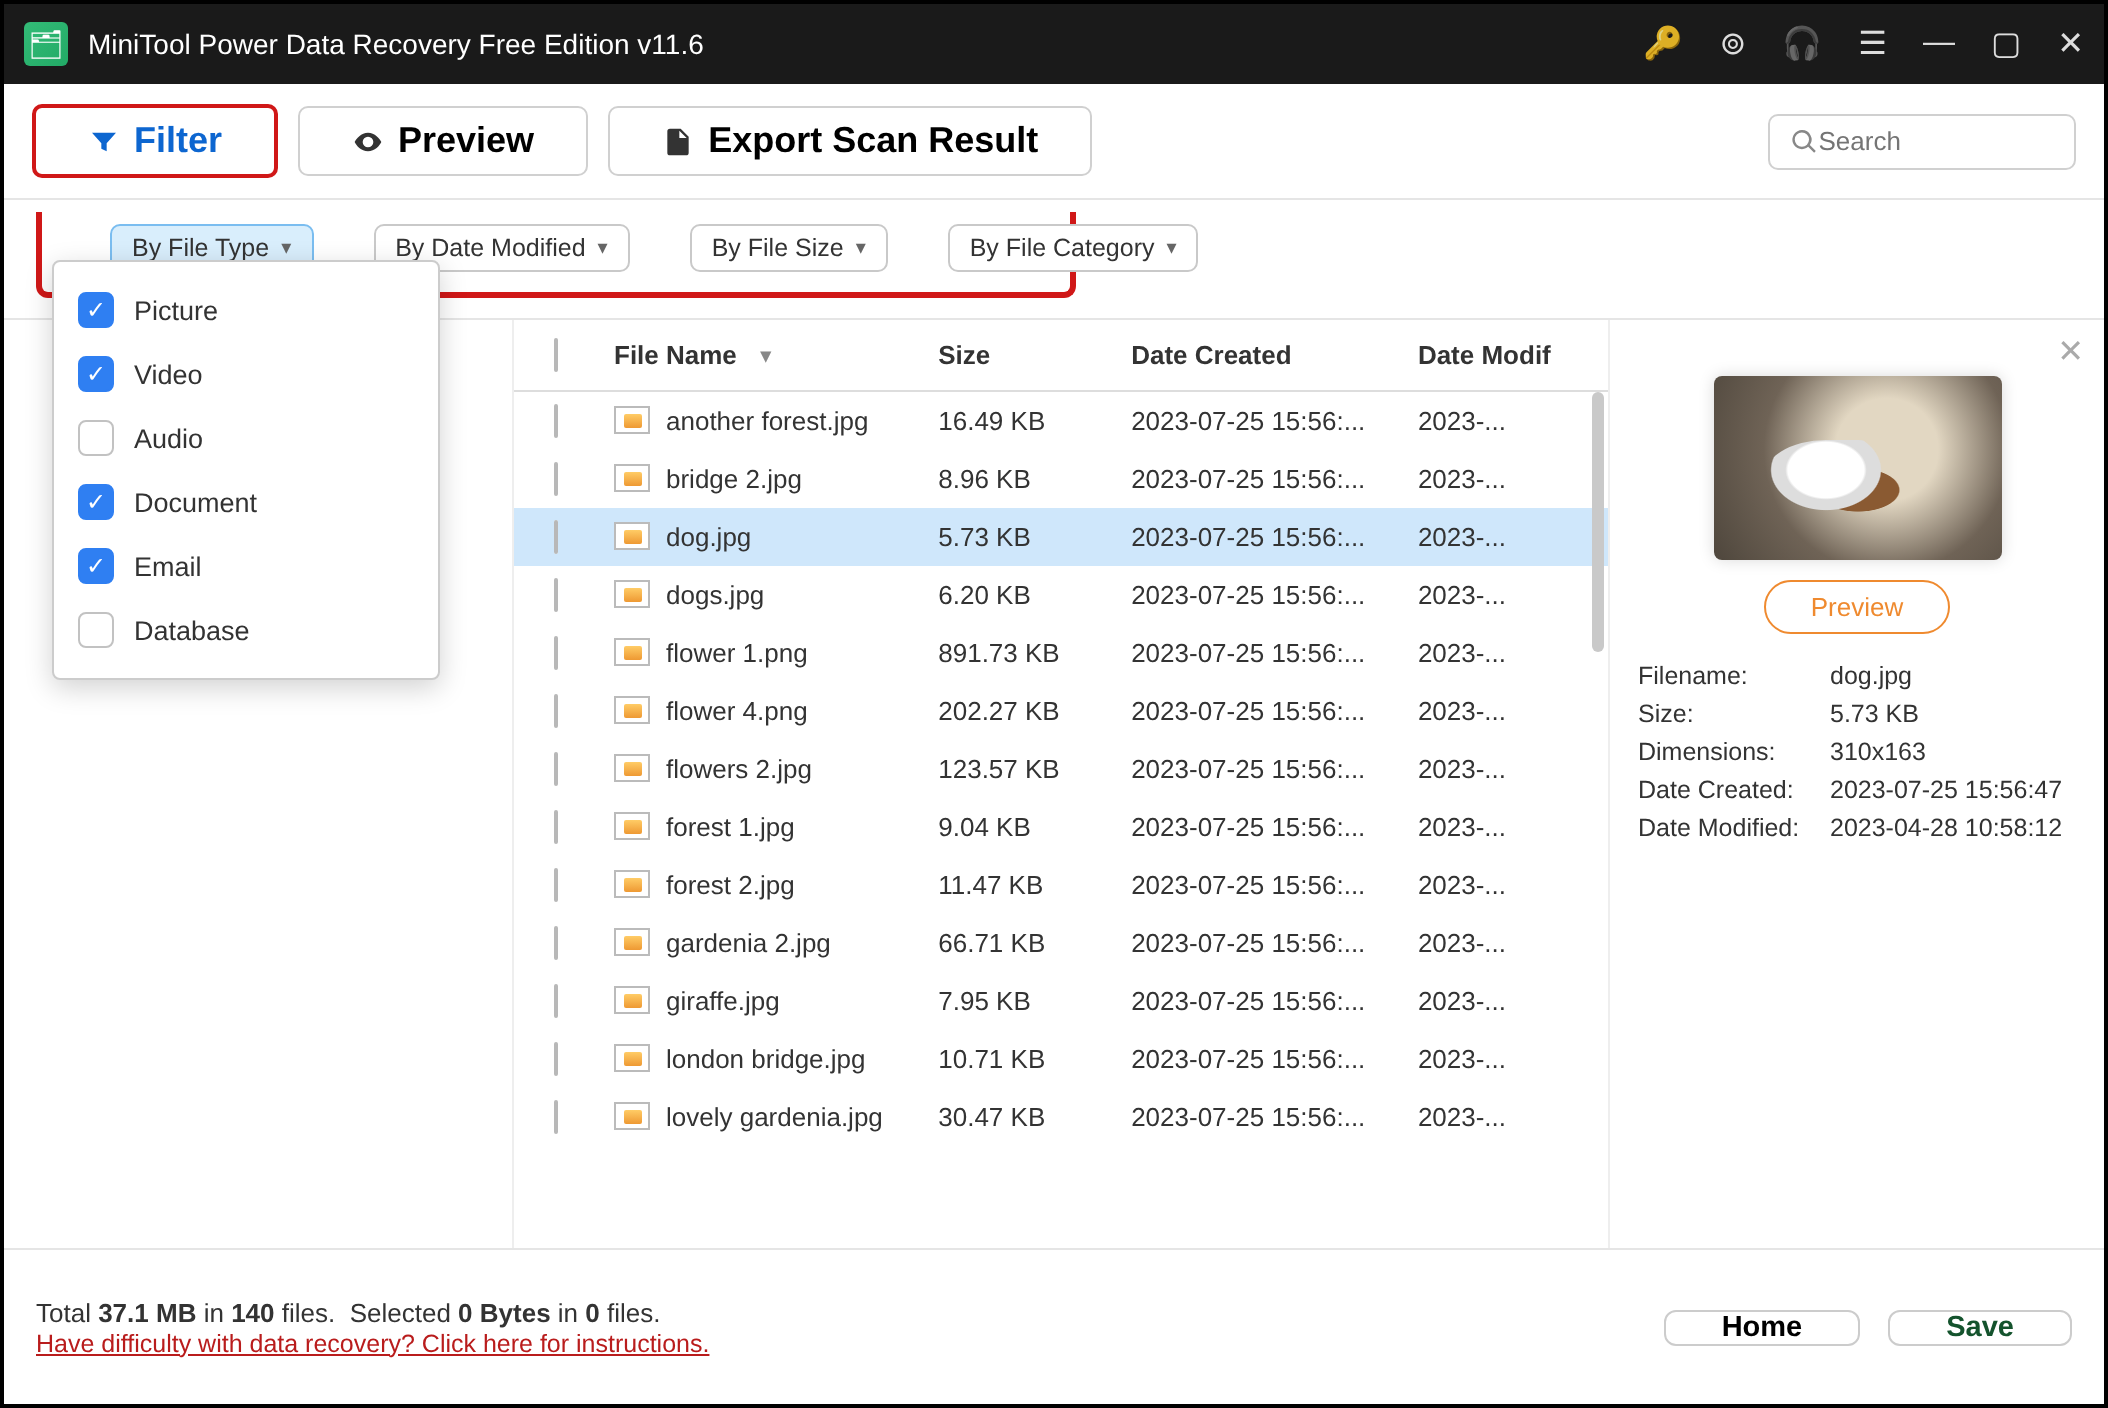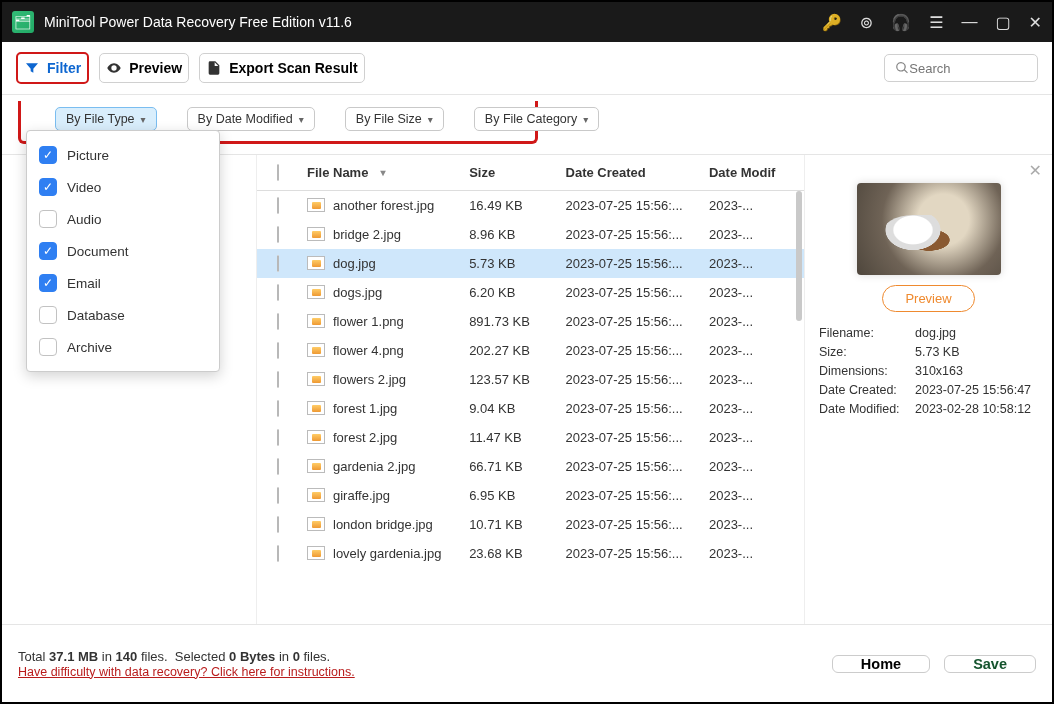--- a/index.html
+++ b/index.html
@@ -8,21 +8,21 @@
 
 .titlebar { background: #1a1a1a; height: 40px; display: flex; align-items: center; padding: 0 10px; color: #fff; }
 .titlebar .logo { width: 22px; height: 22px; background: linear-gradient(135deg,#3b7,#2a6); border-radius: 3px; margin-right: 10px; display:flex;align-items:center;justify-content:center;font-size:14px; }
 .titlebar .title { flex: 1; font-size: 14px; font-weight: 500; }
 .titlebar .winicons { display: flex; gap: 18px; align-items: center; font-size: 16px; }
 .titlebar .winicons span { cursor: pointer; opacity: .85; }
 .key-icon { color: #f4c430; }
 
 
 .toolbar { display: flex; align-items: center; padding: 10px 14px; gap: 10px; border-bottom: 1px solid #e5e5e5; }
-.btn { display: inline-flex; align-items: center; gap: 7px; border: 1px solid #d0d0d0; background: #fff; padding: 6px 6px; border-radius: 5px; font-size: 14px; font-weight: 600; cursor: pointer; }
+.btn { display: inline-flex; align-items: center; gap: 7px; border: 1px solid #d0d0d0; background: #fff; padding: 6px 26px; border-radius: 5px; font-size: 18px; font-weight: 600; cursor: pointer; }
 .btn.filter { border: 2px solid #d01818; color: #0d66d0; font-weight: 700; }
 .toolbar .spacer { flex: 1; }
 .searchbox { display: flex; align-items: center; border: 1px solid #d0d0d0; border-radius: 5px; padding: 5px 10px; width: 154px; color: #999; }
 .searchbox input { border: none; outline: none; width: 100%; font-size: 13px; color: #555; }
 
 
 .chips-row { display: flex; gap: 10px; padding: 6px 14px 10px; border: 3px solid #d01818; border-top: none; margin: 0 12px 0 12px; border-radius: 0 0 6px 6px; align-items: center; position: relative; left:-10px; width: 520px; }
 .filterbar-wrap { padding: 6px 14px 10px; border-bottom: 1px solid #e5e5e5; display:flex; }
 .chip { display: inline-flex; align-items: center; gap: 6px; border: 1px solid #c9c9c9; background: #fff; padding: 4px 10px; border-radius: 5px; font-size: 12.5px; cursor: pointer; white-space: nowrap; margin-left: 20px; }
 .chip.active { background: #d9eefc; border-color: #7abdf0; }
@@ -161,24 +161,20 @@
       <span>Document</span>
     </div>
     <div class="opt">
       <span class="check on">✓</span>
       <span>Email</span>
     </div>
     <div class="opt">
       <span class="check "></span>
       <span>Database</span>
     </div>
-    <div class="opt">
-      <span class="check "></span>
-      <span>Archive</span>
-    </div>
   </div>
 
 <div class="content">
   <div class="left-col"></div>
 
   <div class="middle">
     <div class="tbl-head">
       <div class="hcell col-chk"><span class="cb"></span></div>
       <div class="hcell col-name">
           <span>File Name</span>
@@ -289,41 +285,41 @@
     <div class="cell col-size">66.71 KB</div>
     <div class="cell col-date">2023-07-25 15:56:...</div>
     <div class="cell col-mod">2023-...</div>
         </div>
         <div class="row">
     <div class="cell col-chk"><span class="cb"></span></div>
     <div class="cell col-name">
             <span class="fi"></span>
             <span>giraffe.jpg</span>
           </div>
-    <div class="cell col-size">6.95 KB</div>
+    <div class="cell col-size">7.95 KB</div>
     <div class="cell col-date">2023-07-25 15:56:...</div>
     <div class="cell col-mod">2023-...</div>
         </div>
         <div class="row">
     <div class="cell col-chk"><span class="cb"></span></div>
     <div class="cell col-name">
             <span class="fi"></span>
             <span>london bridge.jpg</span>
           </div>
     <div class="cell col-size">10.71 KB</div>
     <div class="cell col-date">2023-07-25 15:56:...</div>
     <div class="cell col-mod">2023-...</div>
         </div>
         <div class="row">
     <div class="cell col-chk"><span class="cb"></span></div>
     <div class="cell col-name">
             <span class="fi"></span>
             <span>lovely gardenia.jpg</span>
           </div>
-    <div class="cell col-size">23.68 KB</div>
+    <div class="cell col-size">30.47 KB</div>
     <div class="cell col-date">2023-07-25 15:56:...</div>
     <div class="cell col-mod">2023-...</div>
         </div>
       </div>
   </div>
 
   <div class="right-col">
     <span class="close">✕</span>
     <div class="thumb"></div>
     <button class="preview-btn">Preview</button>
@@ -339,21 +335,21 @@
         <div>
           <span class="k">Dimensions:</span>
           <span class="v">310x163</span>
         </div>
         <div>
           <span class="k">Date Created:</span>
           <span class="v">2023-07-25 15:56:47</span>
         </div>
         <div>
           <span class="k">Date Modified:</span>
-          <span class="v">2023-02-28 10:58:12</span>
+          <span class="v">2023-04-28 10:58:12</span>
         </div>
       </div>
   </div>
 </div>
 
 <div class="statusbar">
   <div class="left">
     <div id="status-line">Total <b>37.1 MB</b> in <b>140</b> files.&nbsp;&nbsp;Selected <b>0 Bytes</b> in <b>0</b> files.</div>
     <a href="#">Have difficulty with data recovery? Click here for instructions.</a>
   </div>

